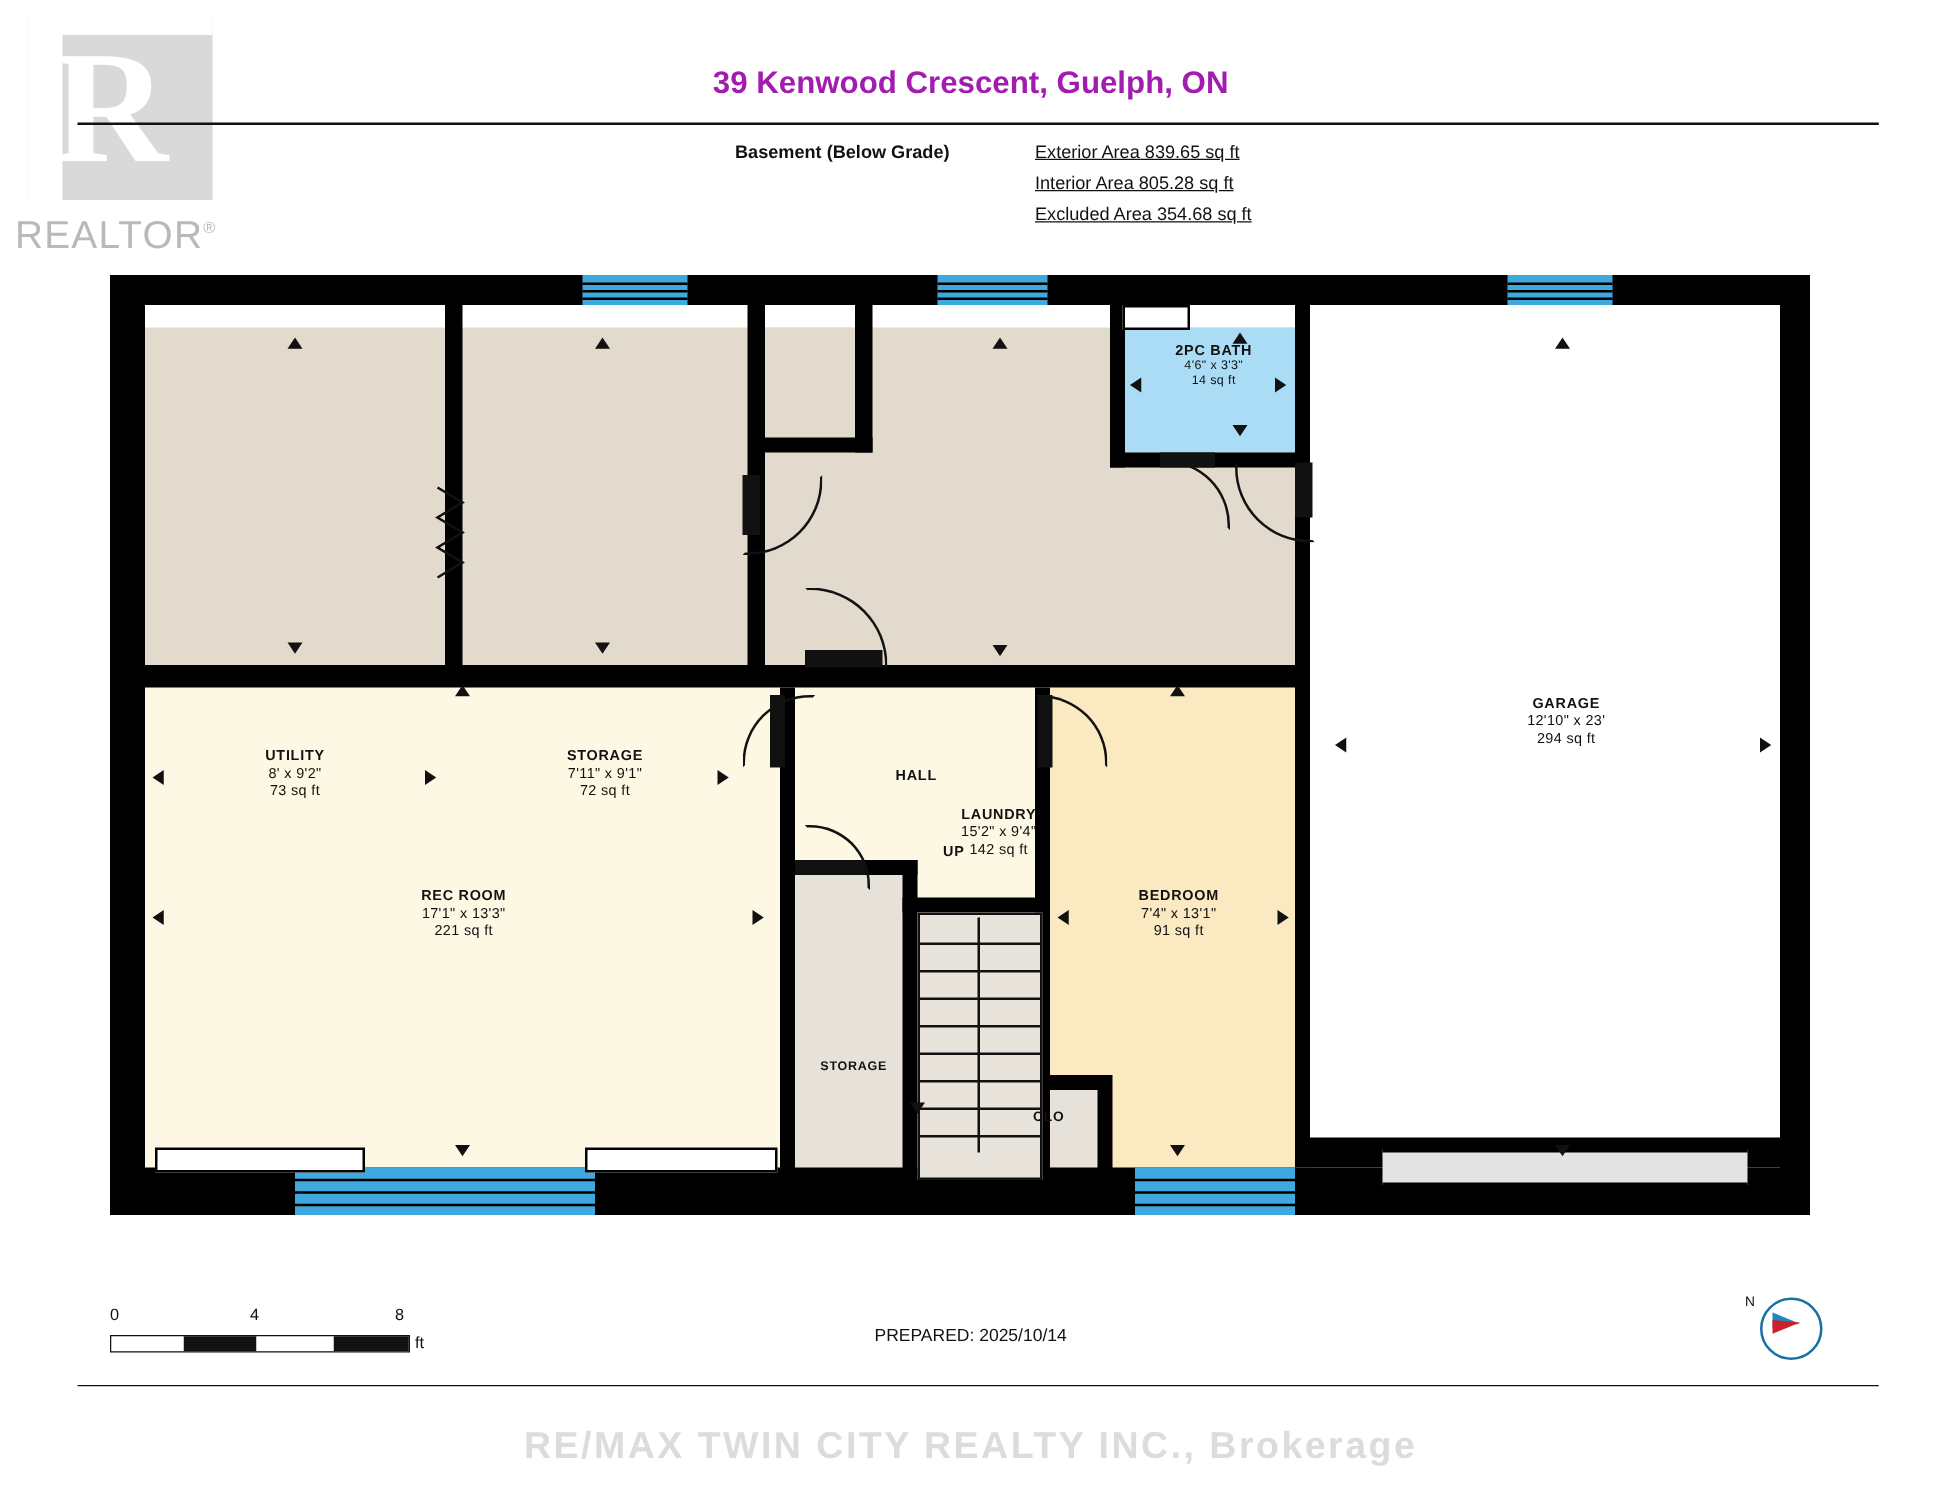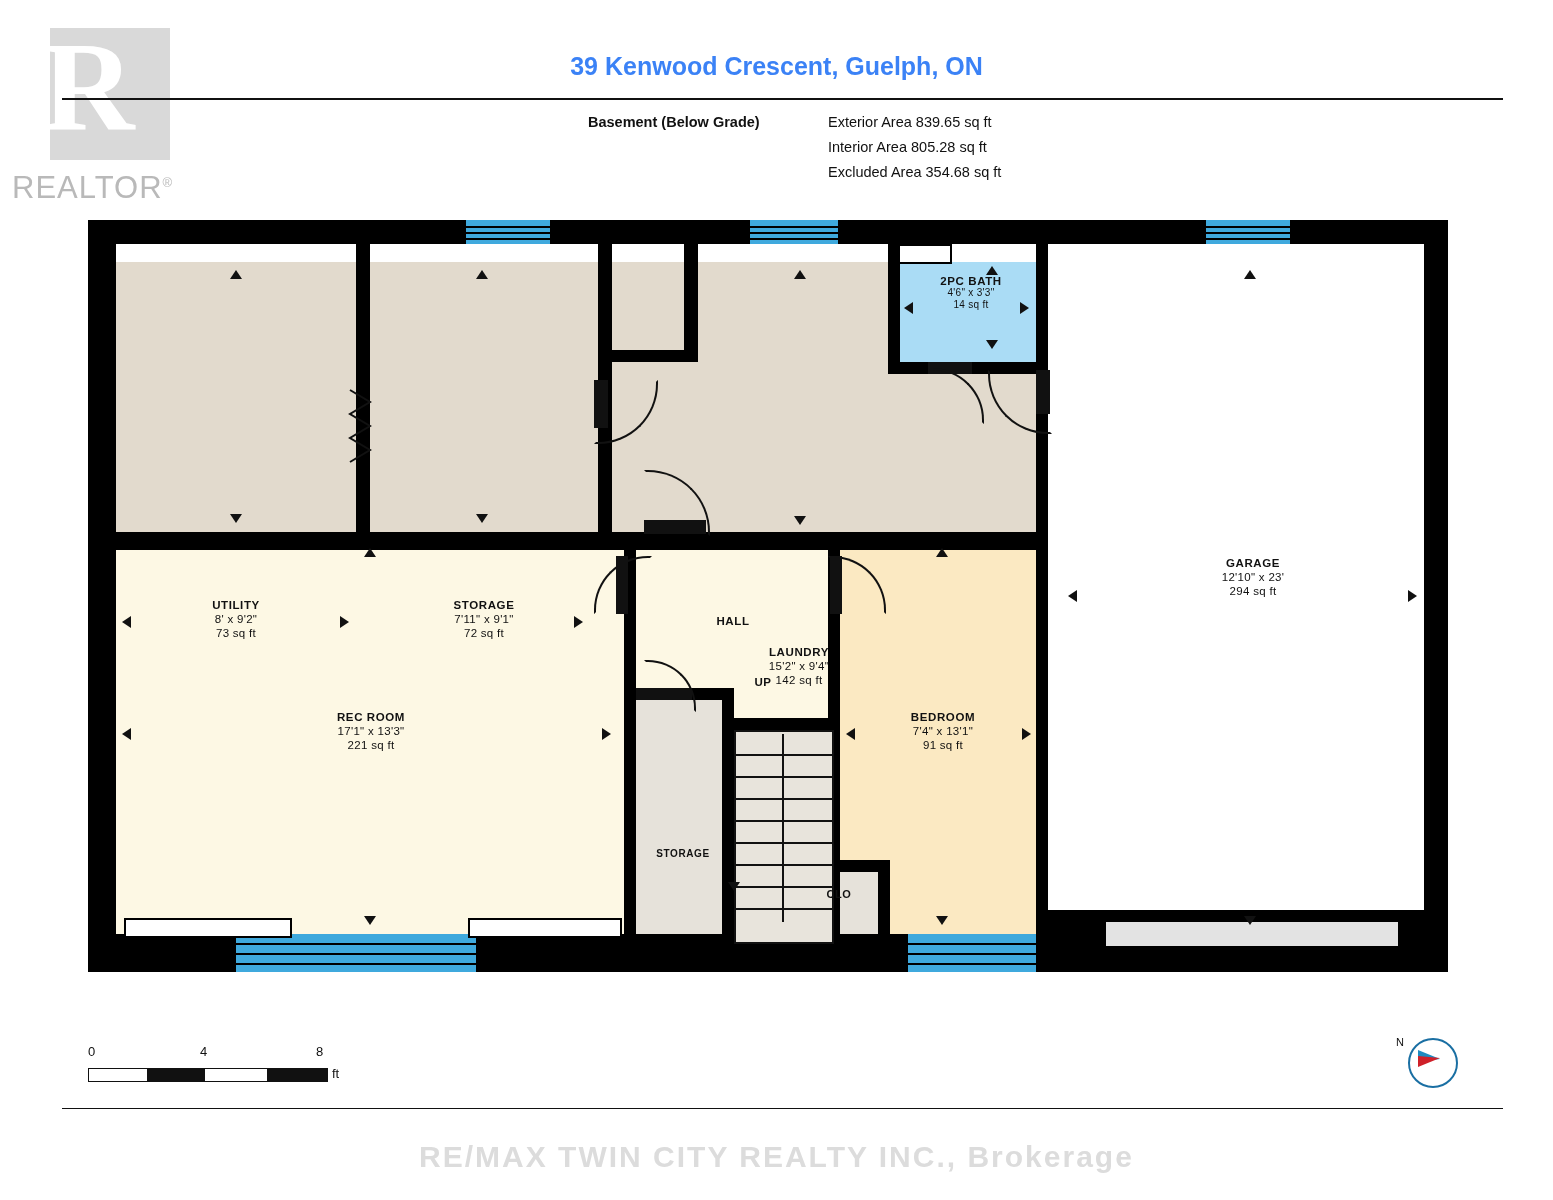--- a/index.html
+++ b/index.html
@@ -64,21 +64,21 @@
   }
 
   .title {
     position: absolute;
     left: 0;
     top: 52px;
     width: 1553px;
     text-align: center;
     font-size: 25px;
     font-weight: bold;
-    color: #3b82f6;
+    color: #a21caf;
   }
   .title-rule {
     position: absolute;
     left: 62px;
     top: 98px;
     width: 1441px;
     height: 2px;
     background: #111;
   }
 
@@ -97,21 +97,21 @@
     gap: 32px;
   }
   .meta-label {
     width: 200px;
     font-weight: bold;
     text-align: left;
   }
   .meta-values {
     padding-left: 8px;
   }
-  .meta-values div { line-height: 25px; }
+  .meta-values div { line-height: 25px; text-decoration: underline; }
 
   
   #plan {
     position: absolute;
     left: 88px;
     top: 220px;
     width: 1360px;
     height: 752px;
   }
   .wall {
@@ -547,20 +547,21 @@
     <span style="left:0px;">0</span>
     <span style="left:112px;">4</span>
     <span style="left:228px;">8</span>
   </div>
   <div class="scalebar">
     <i style="left:58px;  width:58px;"></i>
     <i style="left:178px; width:60px;"></i>
   </div>
   <div class="scale-unit">ft</div>
 
+  <div class="prepared">PREPARED: 2025/10/14</div>
 
   <div class="compass">
     <div class="n">N</div>
     <div class="ring"></div>
     <div class="needle-a"></div>
     <div class="needle-b"></div>
   </div>
 
   <div class="footer-rule"></div>
   <div class="watermark">RE/MAX TWIN CITY REALTY INC., Brokerage</div>

